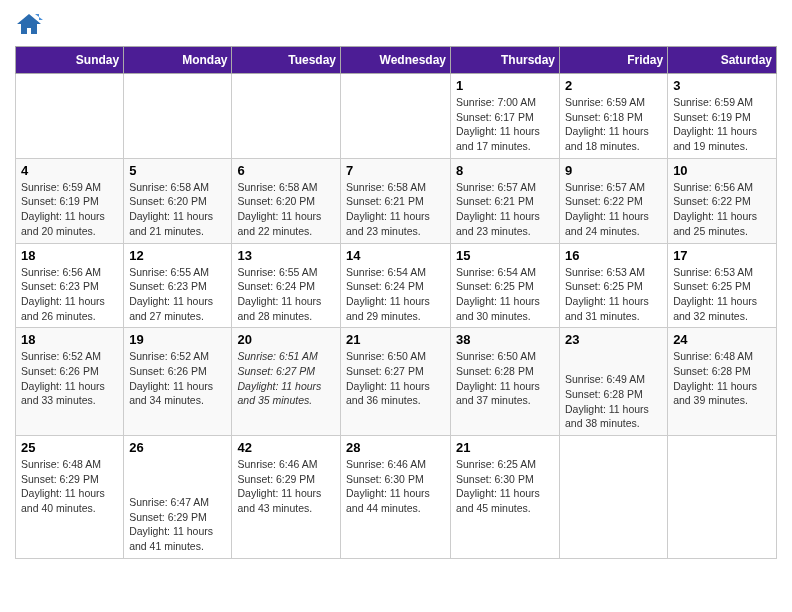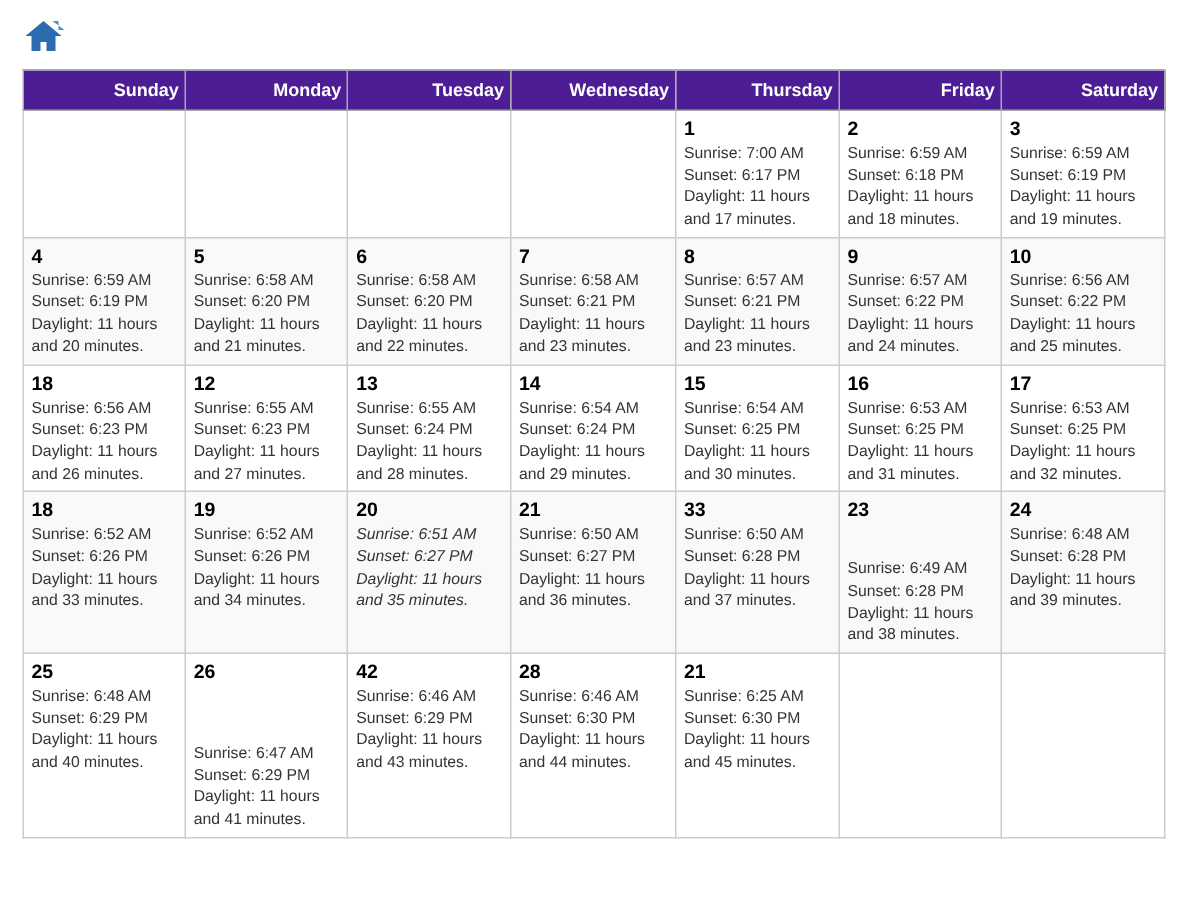--- a/index.html
+++ b/index.html
@@ -251,21 +251,21 @@
 Sunset: 6:27 PM
 Daylight: 11 hours and 35 minutes.</div>
         </td>
         <td>
           <span class="day-num">21</span>
           <div class="day-info" style="white-space: pre-line;">Sunrise: 6:50 AM
 Sunset: 6:27 PM
 Daylight: 11 hours and 36 minutes.</div>
         </td>
         <td>
-          <span class="day-num">33</span>
+          <span class="day-num">38</span>
           <div class="day-info" style="white-space: pre-line;">Sunrise: 6:50 AM
 Sunset: 6:28 PM
 Daylight: 11 hours and 37 minutes.</div>
         </td>
         <td>
           <span class="day-num">23</span>
           <div class="day-info" style="white-space: pre-line; margin-top: 25px;">Sunrise: 6:49 AM
 Sunset: 6:28 PM
 Daylight: 11 hours and 38 minutes.</div>
         </td>

